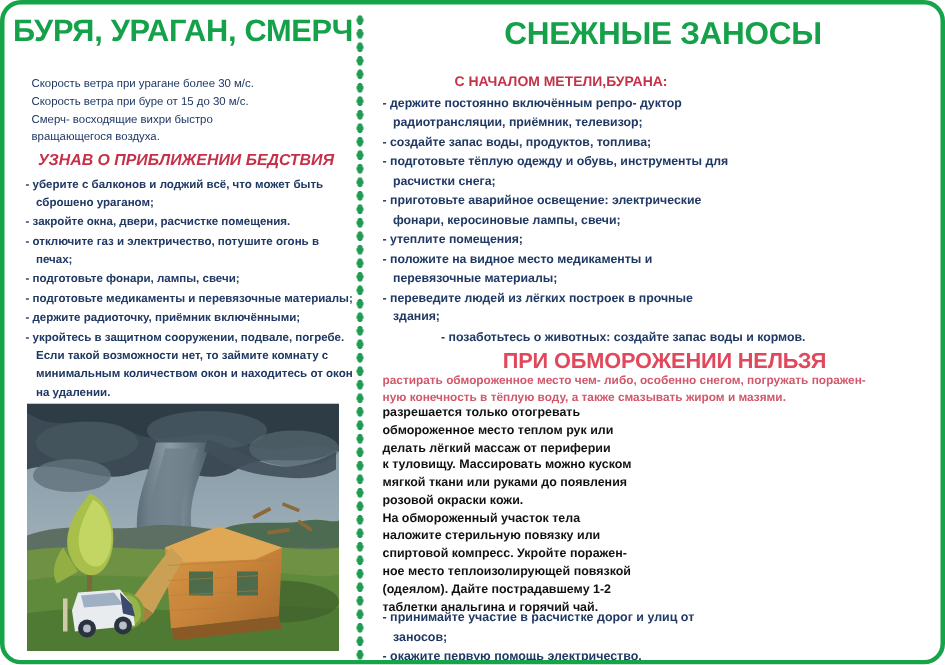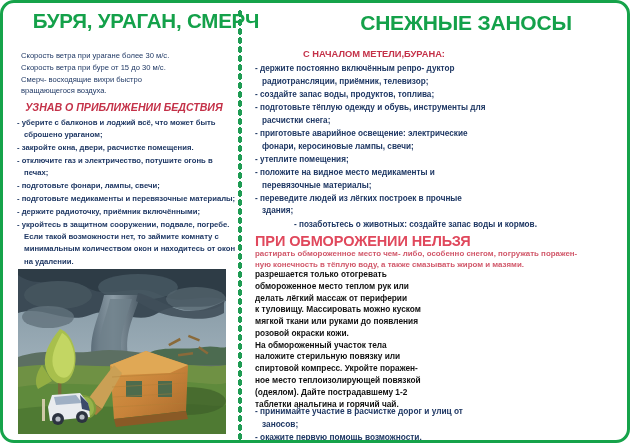--- a/index.html
+++ b/index.html
@@ -42,21 +42,20 @@
     background-size: 6px 9px;
     background-repeat: repeat-y;
   }
 
   
   .poster-title {
     color: #14a14a;
     font-weight: bold;
     text-align: center;
     letter-spacing: -0.2px;
-    margin-left: 24px;
   }
   #title-left {
     position: absolute;
     left: 4px; top: 6px; width: 230px;
     font-size: 20.5px;
   }
   #title-right {
     position: absolute;
     left: 10px; top: 8px; width: 370px;
     font-size: 21px;
@@ -135,20 +134,21 @@
   }
   #blizzard-last::before { content: "- "; }
 
   #frostbite-head {
     position: absolute;
     left: 8px; top: 230px; width: 376px;
     color: #e0485c;
     font-weight: bold;
     font-size: 14.5px;
     letter-spacing: -0.1px;
+    text-align: center;
   }
   #frostbite-warning {
     position: absolute;
     left: 8px; top: 245px; width: 378px;
     color: #d1586a;
     font-weight: bold;
     font-size: 7.9px;
     line-height: 1.42;
   }
   #frostbite-body {
@@ -342,17 +342,17 @@
 На обмороженный участок тела
 наложите стерильную повязку или
 спиртовой компресс. Укройте поражен-
 ное место теплоизолирующей повязкой
 (одеялом). Дайте пострадавшему 1-2
 таблетки анальгина и горячий чай.</div>
 
 
     <ul id="after-list">
       <li>принимайте участие в расчистке дорог и улиц от заносов;</li>
-      <li>окажите первую помощь возможности.</li>
+      <li>окажите первую помощь электричество.</li>
     </ul>
 
   </div>
 </div>
 
 </body></html>

